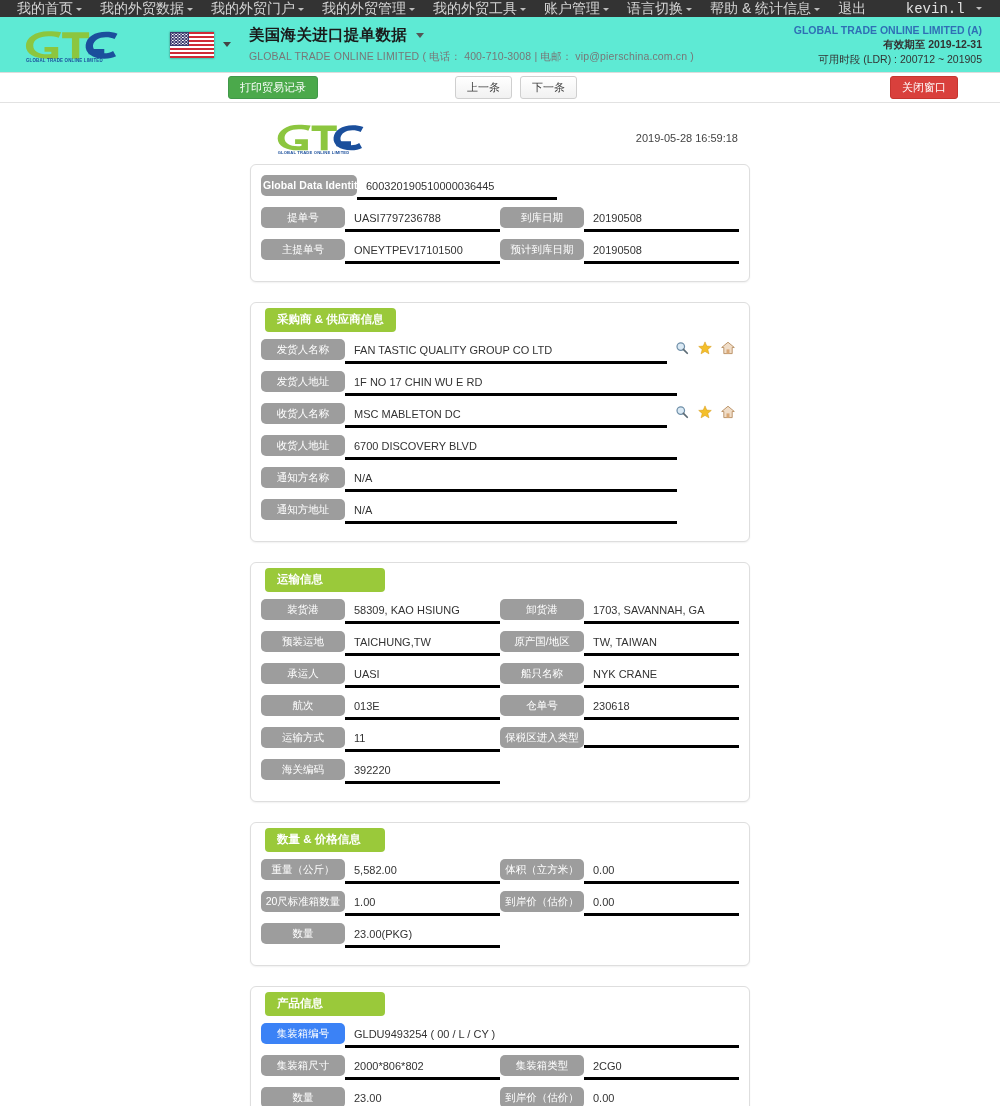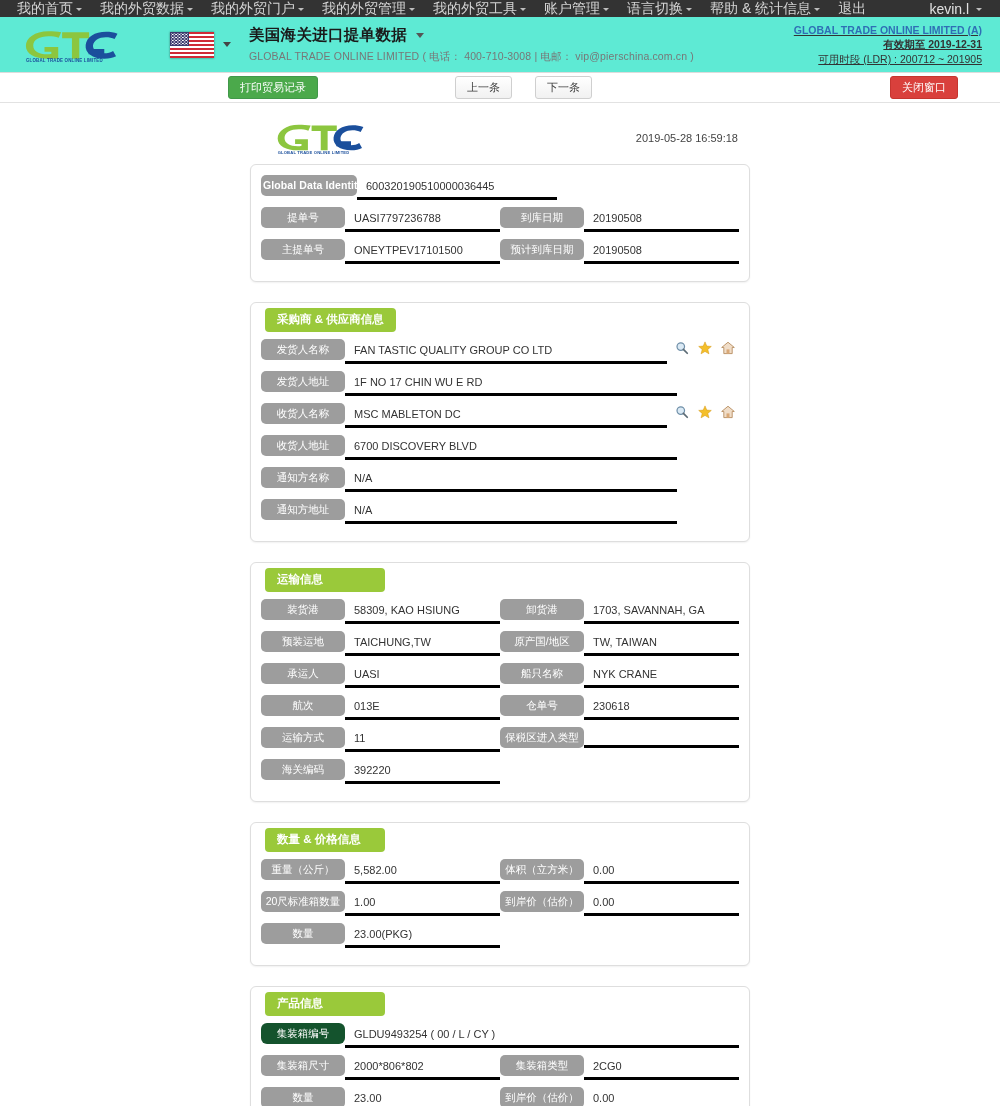--- a/index.html
+++ b/index.html
@@ -34,21 +34,21 @@
   }
   .topnav .caret {
     display: inline-block;
     margin-left: 3px;
     border-left: 3px solid transparent;
     border-right: 3px solid transparent;
     border-top: 3px solid #bdbdbd;
     vertical-align: middle;
   }
   .topnav .spacer { flex: 1; }
-  .topnav .user { padding-right: 10px; color: #e0e0e0; }
+  .topnav .user { padding-right: 10px; color: #e0e0e0; font-family: Liberation Mono, monospace; }
 
   
   .header {
     height: 56px;
     border-bottom: 1px solid #dcdcdc;
     display: flex;
     align-items: center;
     padding: 0 18px 0 20px;
     box-sizing: border-box;
     background: #5eead4;
@@ -121,21 +121,20 @@
   .company-line {
     font-size: 10.5px;
     color: #777;
     margin-top: 4px;
     letter-spacing: .15px;
   }
   .acct {
     text-align: right;
     flex: none;
     line-height: 14.5px;
-    text-decoration: underline;
   }
   .acct .acct-name {
     color: #2f6fb5;
     font-size: 10.5px;
     font-weight: bold;
   }
   .acct .acct-exp {
     color: #333;
     font-size: 10.5px;
     font-weight: bold;
@@ -164,21 +163,21 @@
     box-sizing: border-box;
     white-space: nowrap;
   }
   .btn-green { background: #4ba94b; color: #fff; border-color: #41984a; }
   .btn-red   { background: #d9403c; color: #fff; border-color: #c6352f; }
   .btn-gray  {
     background: linear-gradient(to bottom,#ffffff,#f1f1f1);
     color: #3b3b3b; border: 1px solid #cfcfcf;
   }
   .tb-left { position: absolute; left: 228px; }
-  .tb-center { position: absolute; left: 455px; display: flex; gap: 23px; }
+  .tb-center { position: absolute; left: 455px; display: flex; gap: 8px; }
   .tb-right { position: absolute; right: 42px; border-radius: 6px; }
 
   
   .sheet-area {
     padding: 14px 0 10px;
     background: #fff;
   }
   .sheet {
     width: 500px;
     margin: 0 auto;
@@ -236,21 +235,21 @@
     color: #fff;
     font-size: 10.5px;
     text-align: center;
     border-radius: 5px;
     padding: 4px 2px 5px;
     box-sizing: border-box;
     line-height: 12px;
     white-space: nowrap;
     overflow: hidden;
   }
-  .lbl.orange { background: #14532d; border-radius: 6px; }
+  .lbl.orange { background: #3b82f6; }
   .lbl.green  { background: #8bc22c; width: 94px; }
   .lbl.ident  { width: 96px; font-weight: bold; letter-spacing: .1px; }
   .val {
     flex: 1 1 auto;
     min-width: 0;
     border-bottom: 3px solid #000000;
     font-size: 11px;
     color: #333;
     padding: 4px 4px 4px 9px;
     line-height: 14px;

